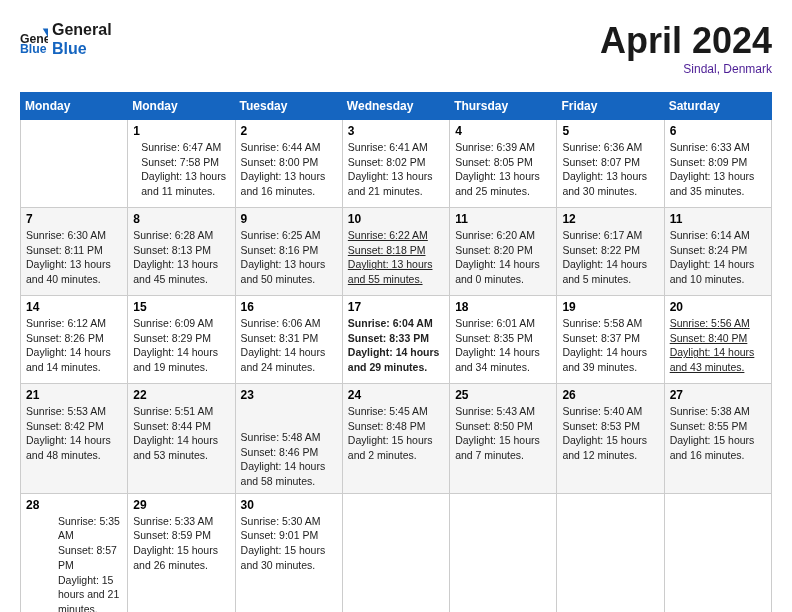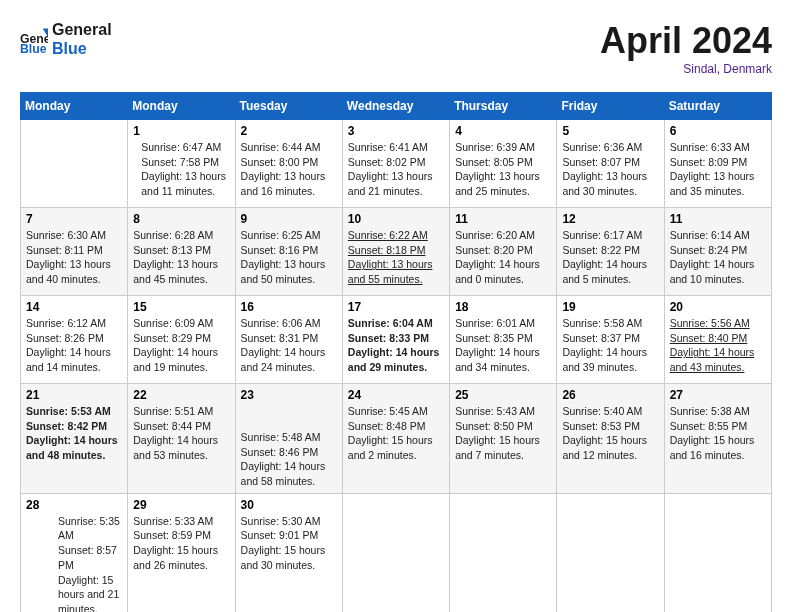--- a/index.html
+++ b/index.html
@@ -235,21 +235,21 @@
         <td>
           <div class="day-num">20</div>
           <div class="day-info" style="white-space: pre-line; text-decoration: underline;">Sunrise: 5:56 AM
 Sunset: 8:40 PM
 Daylight: 14 hours and 43 minutes.</div>
         </td>
       </tr>
       <tr>
         <td>
           <div class="day-num">21</div>
-          <div class="day-info" style="white-space: pre-line; font-weight: bold;">Sunrise: 5:53 AM
+          <div class="day-info" style="white-space: pre-line;">Sunrise: 5:53 AM
 Sunset: 8:42 PM
 Daylight: 14 hours and 48 minutes.</div>
         </td>
         <td>
           <div class="day-num">22</div>
           <div class="day-info" style="white-space: pre-line;">Sunrise: 5:51 AM
 Sunset: 8:44 PM
 Daylight: 14 hours and 53 minutes.</div>
         </td>
         <td>

